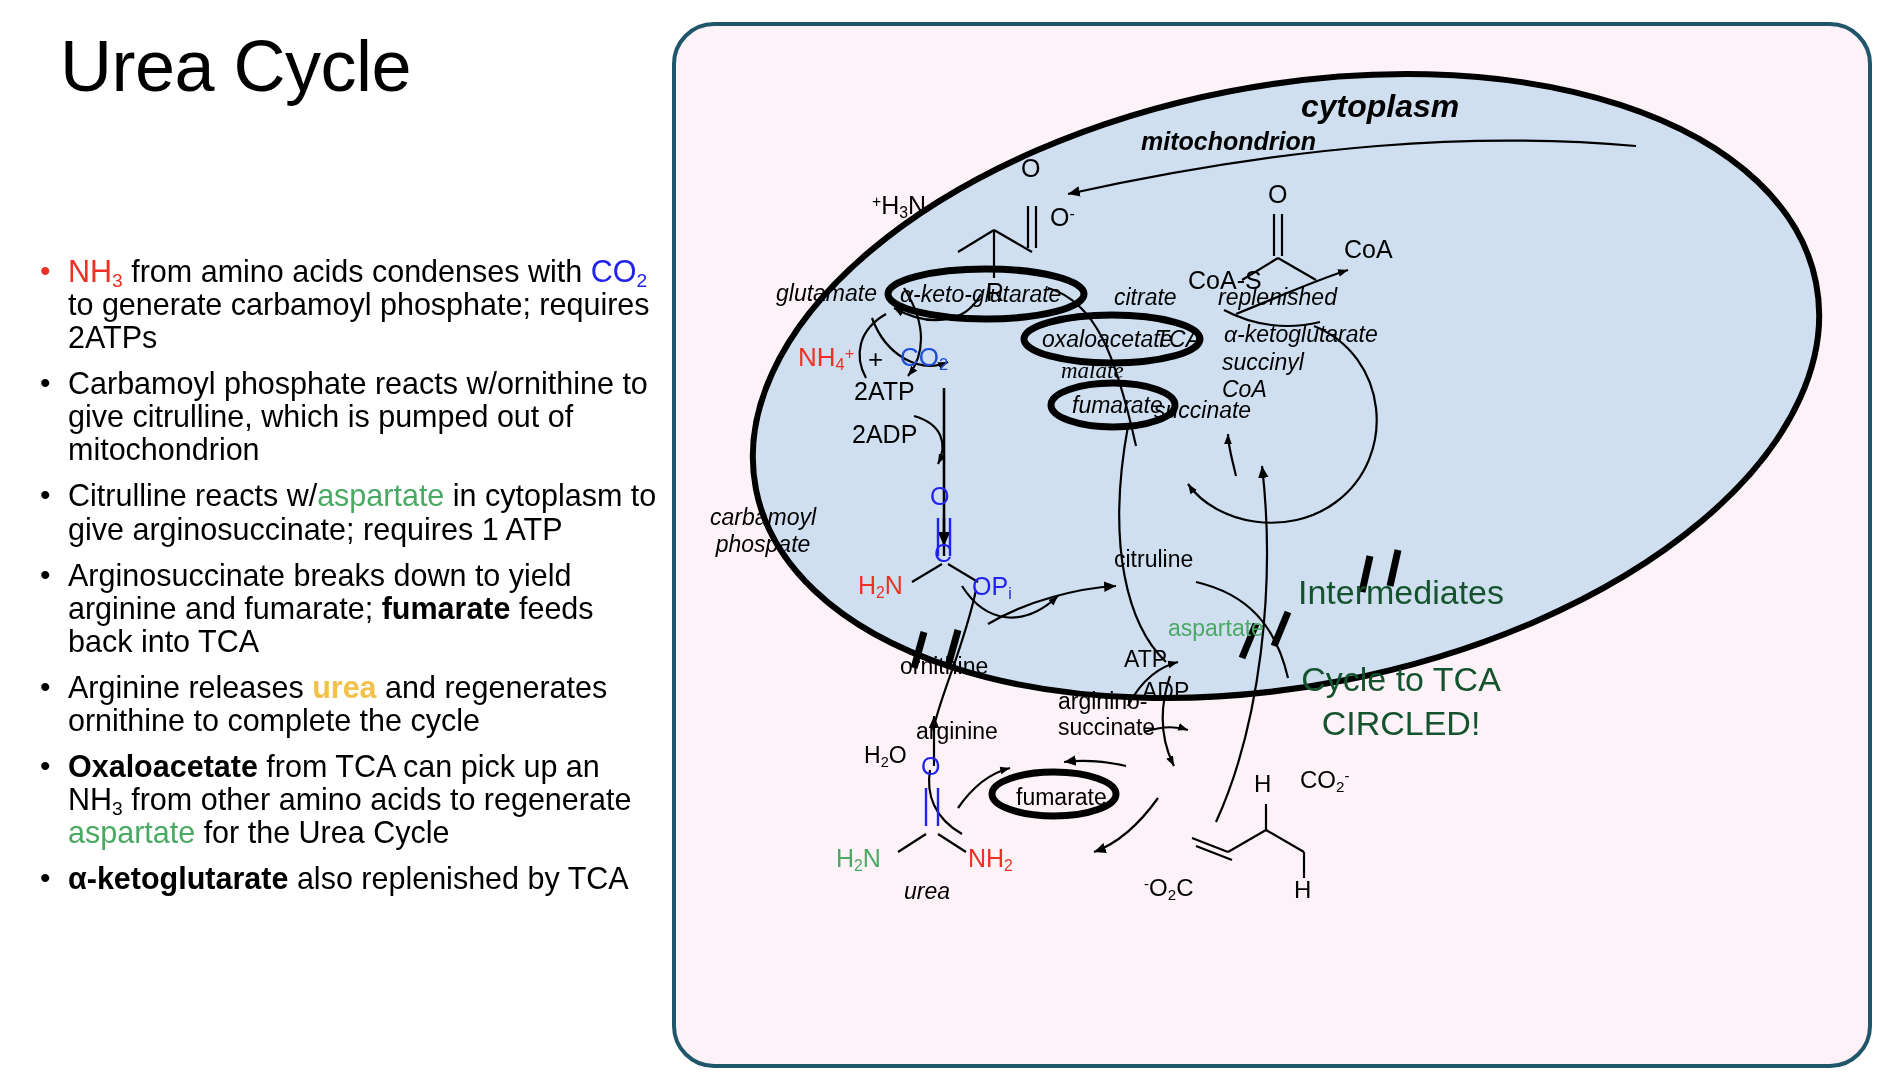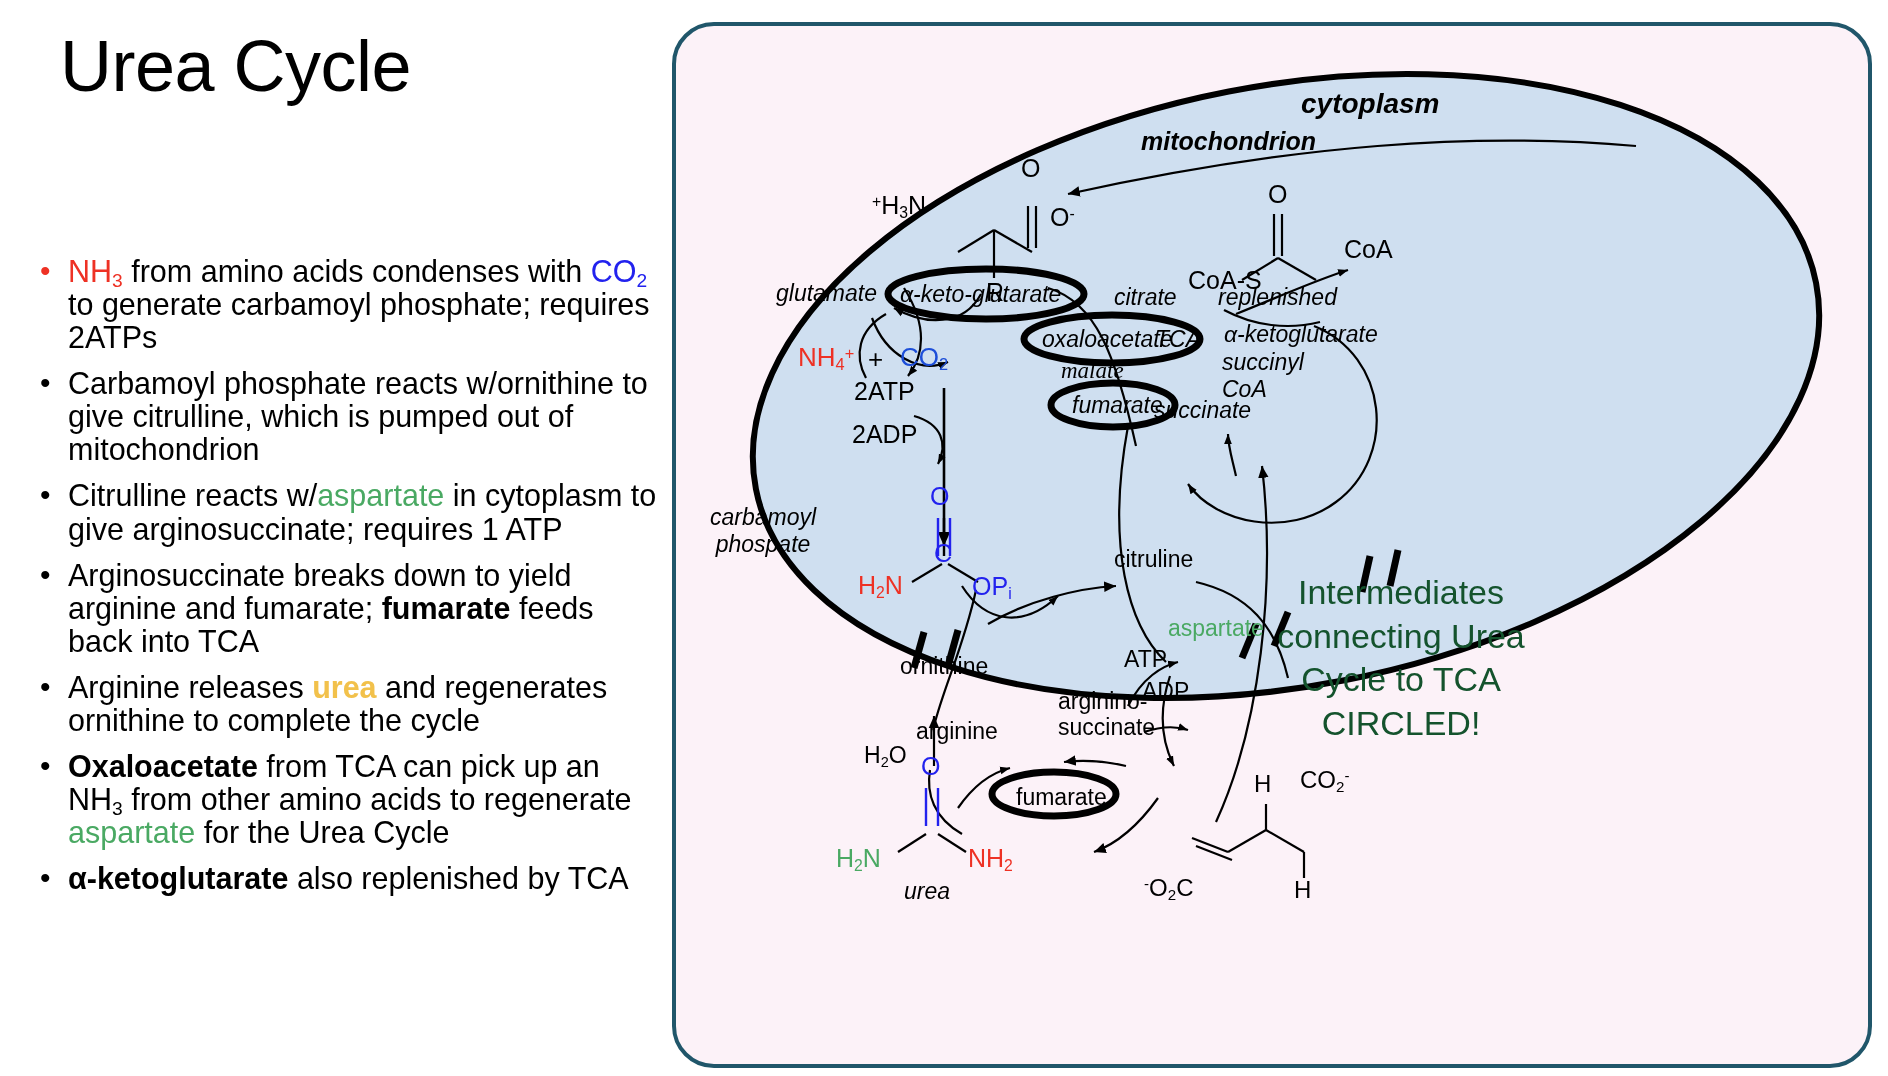--- a/index.html
+++ b/index.html
@@ -251,21 +251,21 @@
       <line x1="556" y1="834" x2="520" y2="820" stroke="#000" stroke-width="2.2"></line>
       <line x1="590" y1="804" x2="590" y2="778" stroke="#000" stroke-width="2.2"></line>
       <line x1="628" y1="826" x2="628" y2="852" stroke="#000" stroke-width="2.2"></line>
 
       <ellipse cx="310" cy="268" rx="98" ry="25" fill="none" stroke="#000" stroke-width="7"></ellipse>
       <ellipse cx="436" cy="313" rx="88" ry="24" fill="none" stroke="#000" stroke-width="7"></ellipse>
       <ellipse cx="437" cy="379" rx="62" ry="22" fill="none" stroke="#000" stroke-width="7"></ellipse>
       <ellipse cx="378" cy="768" rx="62" ry="22" fill="none" stroke="#000" stroke-width="7"></ellipse>
     </svg>
 
-    <div class="lbl bi" style="left:625px; top:62px; font-size:28px;">cytoplasm</div>
+    <div class="lbl bi" style="left:625px; top:62px; font-size:32px;">cytoplasm</div>
     <div class="lbl bi" style="left:465px; top:101px; font-size:25px;">mitochondrion</div>
 
     <div class="lbl" style="left:196px; top:165px; font-size:25px;"><sup>+</sup>H<sub>3</sub>N</div>
     <div class="lbl" style="left:345px; top:128px; font-size:25px;">O</div>
     <div class="lbl" style="left:374px; top:177px; font-size:25px;">O<sup>-</sup></div>
     <div class="lbl" style="left:310px; top:252px; font-size:25px;">R</div>
 
     <div class="lbl" style="left:512px; top:240px; font-size:25px;">CoA-S</div>
     <div class="lbl" style="left:592px; top:154px; font-size:25px;">O</div>
     <div class="lbl" style="left:668px; top:209px; font-size:25px;">CoA</div>
@@ -320,19 +320,19 @@
     <div class="lbl it" style="left:228px; top:852px; font-size:23px;">urea</div>
 
     <div class="lbl" style="left:340px; top:758px; font-size:23px;">fumarate</div>
     <div class="lbl" style="left:578px; top:744px; font-size:24px;">H</div>
     <div class="lbl" style="left:618px; top:850px; font-size:24px;">H</div>
     <div class="lbl" style="left:624px; top:740px; font-size:24px;">CO<sub>2</sub><sup>-</sup></div>
     <div class="lbl" style="left:468px; top:848px; font-size:24px;"><sup>-</sup>O<sub>2</sub>C</div>
 
     <div id="note-circled">
       <span>Intermediates</span><br>
-      <span>connecting Urea</span><br>
+      <br>
       <span>Cycle to TCA</span><br>
       <span>CIRCLED!</span>
     </div>
 
   </div>
 </div>
 
 </body></html>

